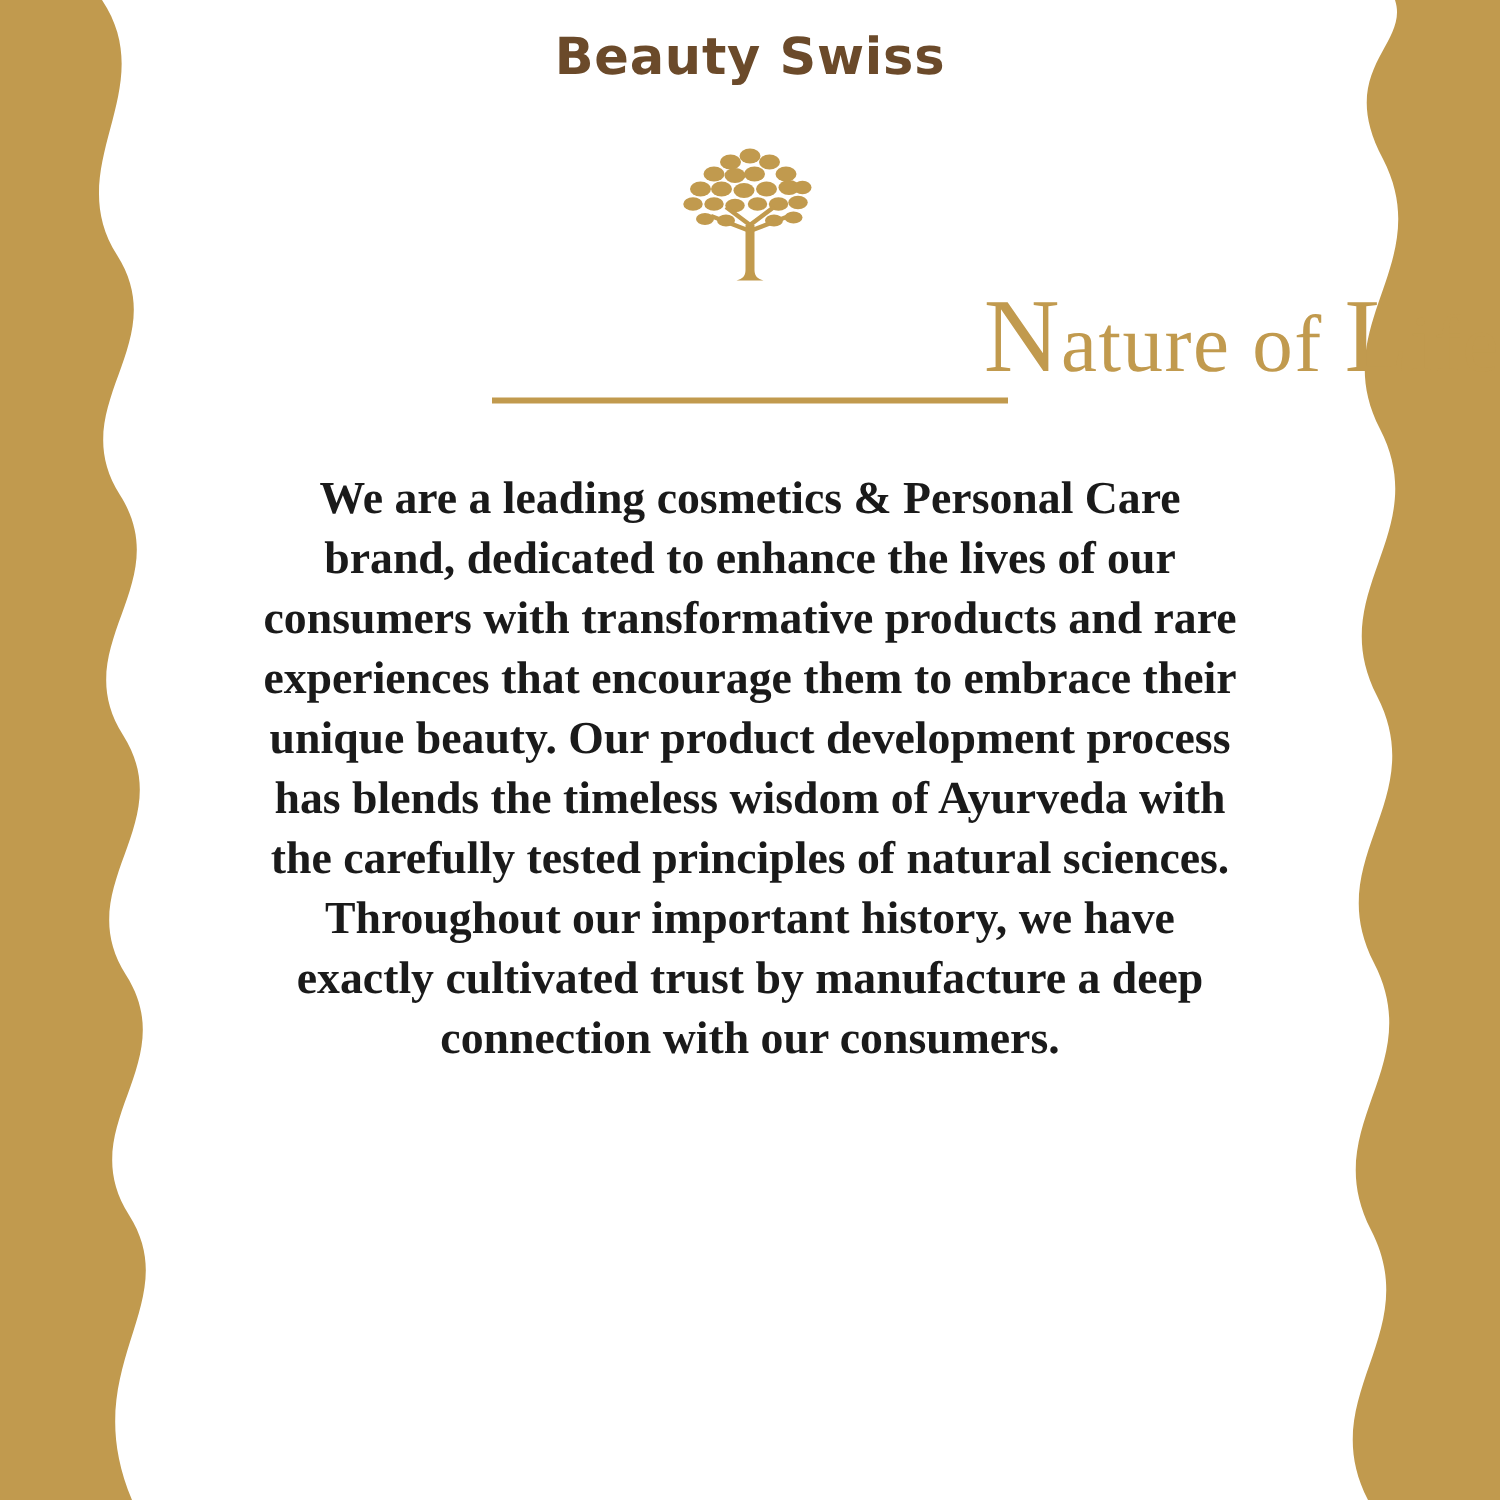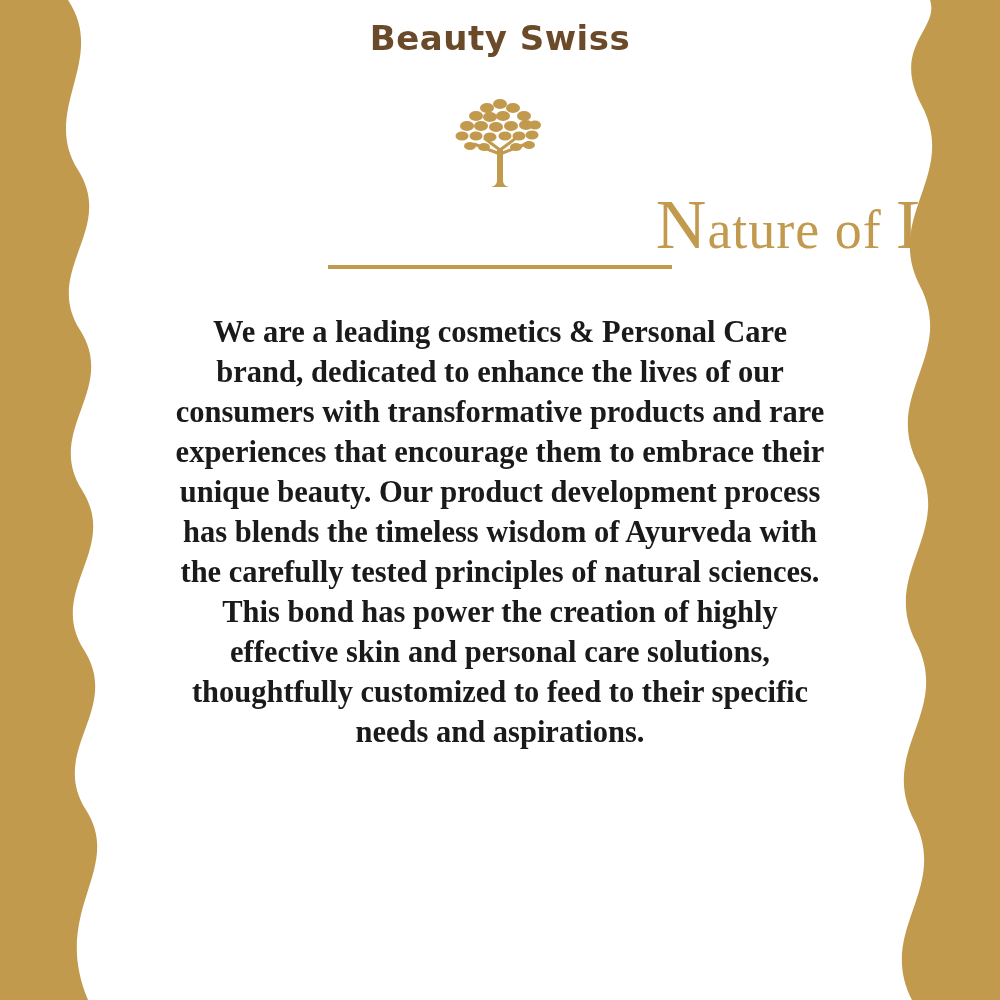--- a/index.html
+++ b/index.html
@@ -155,17 +155,17 @@
       <div class="logo-wordmark">
         <span class="cap">N</span><span>ature</span>
         <span>of</span>
         <span class="cap">L</span><span>ife</span>
       </div>
       <div class="logo-rule"></div>
     </div>
 
     <div class="body-copy">
       <p class="para">We are a leading cosmetics &amp; Personal Care brand, dedicated to enhance the lives of our consumers with transformative products and rare experiences that encourage them to embrace their unique beauty. Our product development process has blends the timeless wisdom of Ayurveda with the carefully tested principles of natural sciences.</p>
-      <p class="para">This bond has power the creation of highly effective skin and personal care solutions, thoughtfully customized to feed to their specific needs and aspirations.</p>
+      <p class="para">Throughout our important history, we have exactly cultivated trust by manufacture a deep connection with our consumers.</p>
     </div>
 
   </div>
 </div>
 
 </body></html>

